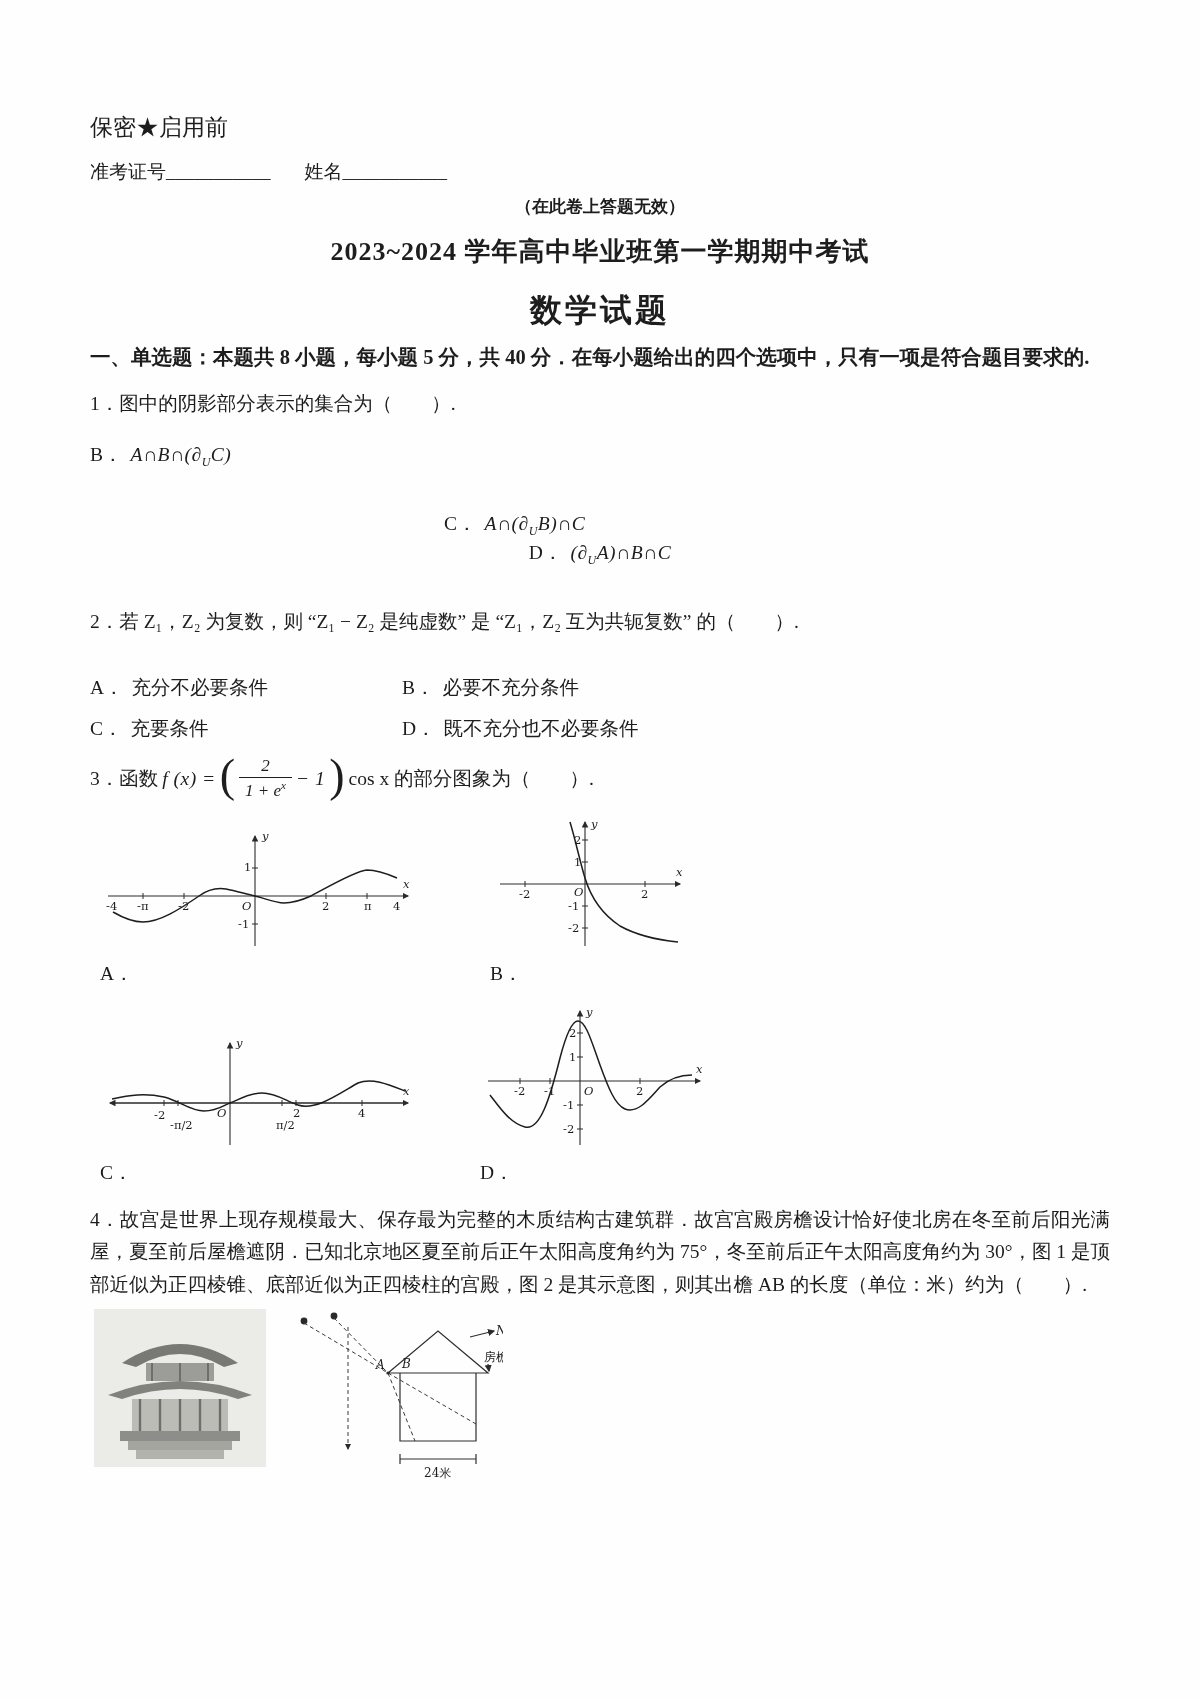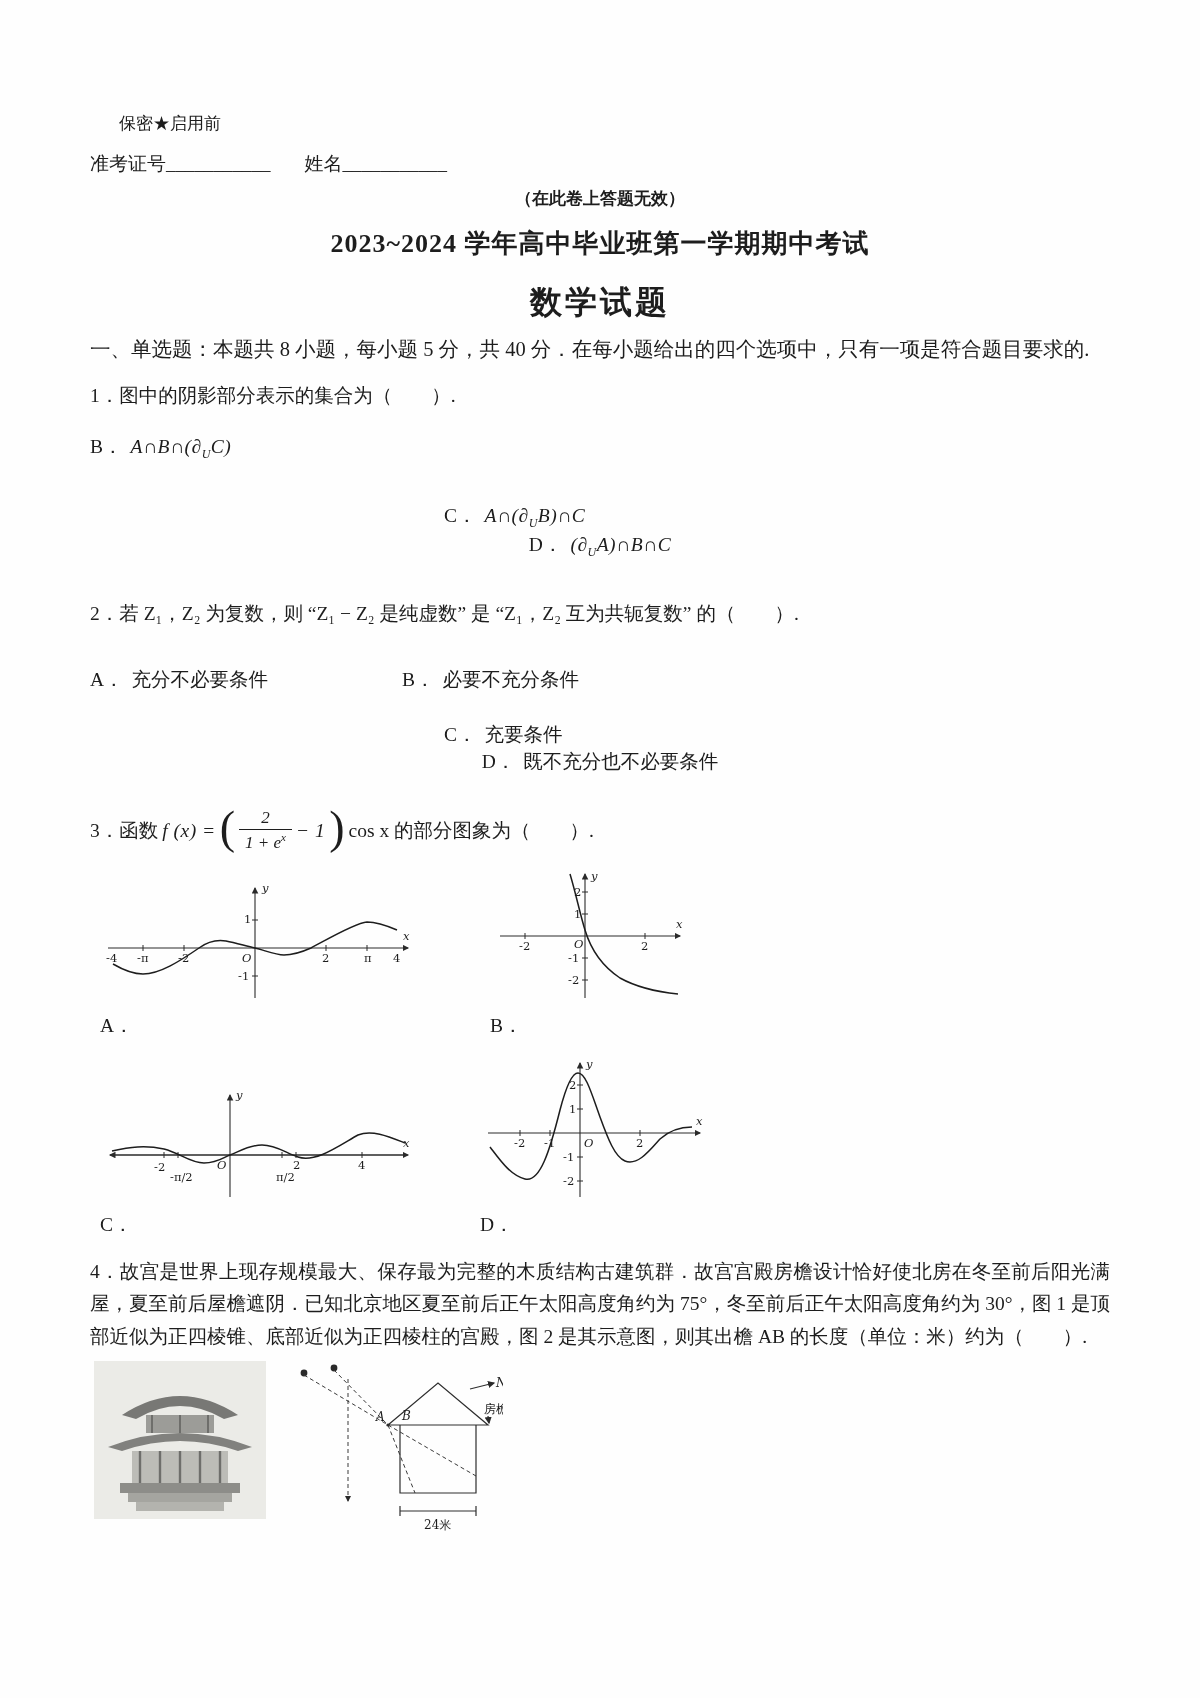--- a/index.html
+++ b/index.html
@@ -5,38 +5,38 @@
   * { box-sizing: border-box; margin: 0; padding: 0; }
   html,body { background:#ffffff; }
   body {
     width:1200px; height:1698px;
     font-family:"Liberation Serif","DejaVu Serif",serif;
     color:#1d1d1d;
   }
   .page { position:relative; width:1200px; height:1698px; background:#fefefe; overflow:hidden; }
   .content { padding:112px 90px 0 90px; }
 
-  .secrecy { font-size:17px;margin-left:29px; }
+  .secrecy { font-size:23px; }
   .ticket-line { text-align:left; font-size:19px; margin-top:16px; }
   .ticket-line .gap { display:inline-block; width:34px; }
   .invalid-note { text-align:center; font-size:17px; margin-top:10px;font-weight:bold; }
   .title { text-align:center; font-size:26px; font-weight:bold; margin-top:16px; letter-spacing:1px; }
   .subject { text-align:center; font-size:32px; font-weight:bold; margin-top:20px; letter-spacing:3px; }
   .date { text-align:right; padding-right:66px; font-size:18px; margin-top:12px; }
 
-  .sec-head { font-weight:normal; font-size:20.5px; line-height:1.62; text-align:justify; margin-top:8px; }
+  .sec-head { font-weight:bold; font-size:20.5px; line-height:1.62; text-align:justify; margin-top:8px; }
 
   .stem { font-size:19.5px; margin-top:14px; line-height:1.6; }
   .opt-row { display:flex; font-size:19.5px; align-items:center; }
   .col1 { width:312px; }
   .olabel { margin-right:8px; }
   .math { font-style:italic; letter-spacing:0.5px; }
   sub { font-size:12px; }
 
-  .q3-stem { display:flex; align-items:center; font-size:19.5px; margin-top:32px; }
+  .q3-stem { display:flex; align-items:center; font-size:19.5px; margin-top:13px; }
   .q3-stem > * { margin-right:4px; }
   .frac { display:inline-block; vertical-align:middle; text-align:center; font-size:17px; line-height:1.3; font-style:italic; }
   .frac .num { display:block; border-bottom:1.3px solid #1d1d1d; padding:0 10px; }
   .frac .den { display:block; padding:0 6px; }
   .frac sup { font-size:11px; }
   .bigp { font-size:46px; font-weight:300; line-height:0; position:relative; top:-3px; font-style:normal; }
 
   .graphs-row { display:flex; margin-top:12px; align-items:flex-end; }
   .graph-block { }
   .graph-block.gA { margin-left:10px; }
@@ -104,21 +104,21 @@
 
     <div class="stem" style="margin-top:38px;">2．若 Z₁，Z₂ 为复数，则 “Z₁ − Z₂ 是纯虚数” 是 “Z₁，Z₂ 互为共轭复数” 的（　　）.</div>
     <div class="opt-row" style="margin-top:37px;">
       <div class="col1">
         <span class="olabel">A．</span><span>充分不必要条件</span>
       </div>
       <div>
         <span class="olabel">B．</span><span>必要不充分条件</span>
       </div>
     </div>
-    <div class="opt-row" style="margin-top:28px;flex-direction:column;">
+    <div class="opt-row" style="margin-top:14px;">
       <div class="col1">
         <span class="olabel">C．</span><span>充要条件</span>
       </div>
       <div>
         <span class="olabel">D．</span><span>既不充分也不必要条件</span>
       </div>
     </div>
 
     <div class="q3-stem">
       <span>3．函数</span>

